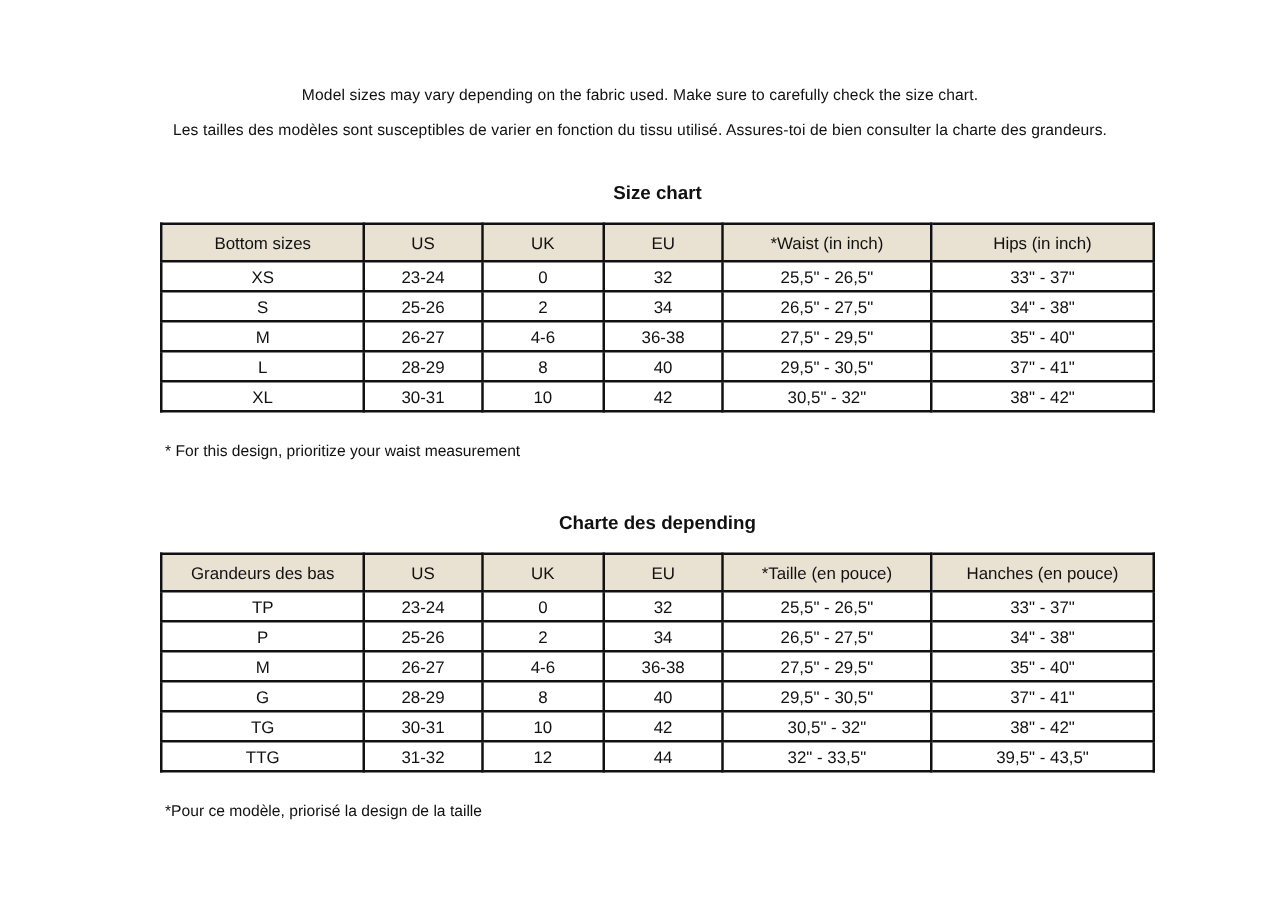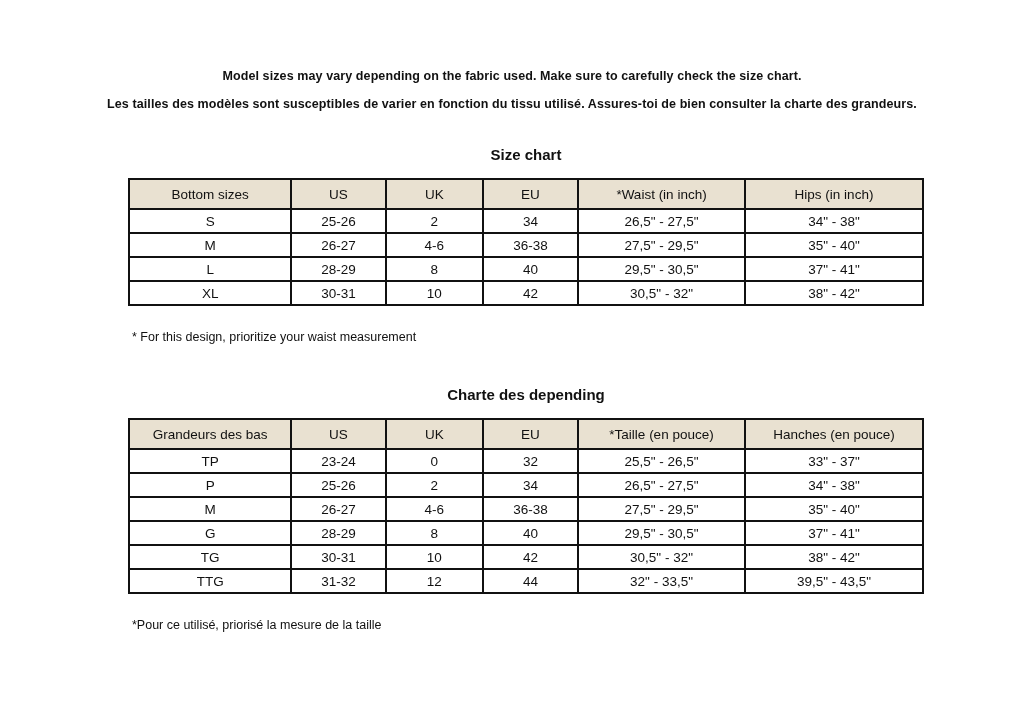--- a/index.html
+++ b/index.html
@@ -13,21 +13,20 @@
     font-family: "Liberation Sans", sans-serif;
     color: #111111;
     overflow: hidden;
   }
   p { margin: 0; }
 
   .intro {
     text-align: center;
     font-size: 12.5px;
     letter-spacing: 0.1px;
-    font-weight: bold;
   }
   .intro-en { margin-top: 69px; }
   .intro-fr { margin-top: 14px; text-align: center; }
 
   .chart-section {
     width: 796px;
     margin-left: 112px;
     padding-left: 16px;
   }
   .section-en { margin-top: 35px; }
@@ -95,20 +94,28 @@
             <th class="col-size">Bottom sizes</th>
             <th class="col-us">US</th>
             <th class="col-uk">UK</th>
             <th class="col-eu">EU</th>
             <th class="col-waist">*Waist (in inch)</th>
             <th class="col-hips">Hips (in inch)</th>
           </tr>
         </thead>
         <tbody>
           <tr>
+            <td class="col-size">XS</td>
+            <td class="col-us">23-24</td>
+            <td class="col-uk">0</td>
+            <td class="col-eu">32</td>
+            <td class="col-waist">25,5" - 26,5"</td>
+            <td class="col-hips">33" - 37"</td>
+          </tr>
+          <tr>
             <td class="col-size">S</td>
             <td class="col-us">25-26</td>
             <td class="col-uk">2</td>
             <td class="col-eu">34</td>
             <td class="col-waist">26,5" - 27,5"</td>
             <td class="col-hips">34" - 38"</td>
           </tr>
           <tr>
             <td class="col-size">M</td>
             <td class="col-us">26-27</td>
@@ -195,16 +202,16 @@
           <tr>
             <td class="col-size">TTG</td>
             <td class="col-us">31-32</td>
             <td class="col-uk">12</td>
             <td class="col-eu">44</td>
             <td class="col-waist">32" - 33,5"</td>
             <td class="col-hips">39,5" - 43,5"</td>
           </tr>
         </tbody>
       </table>
-    <p class="footnote">*Pour ce utilisé, priorisé la mesure de la taille</p>
+    <p class="footnote">*Pour ce modèle, priorisé la design de la taille</p>
   </section>
 
 </div>
 
 </body></html>

